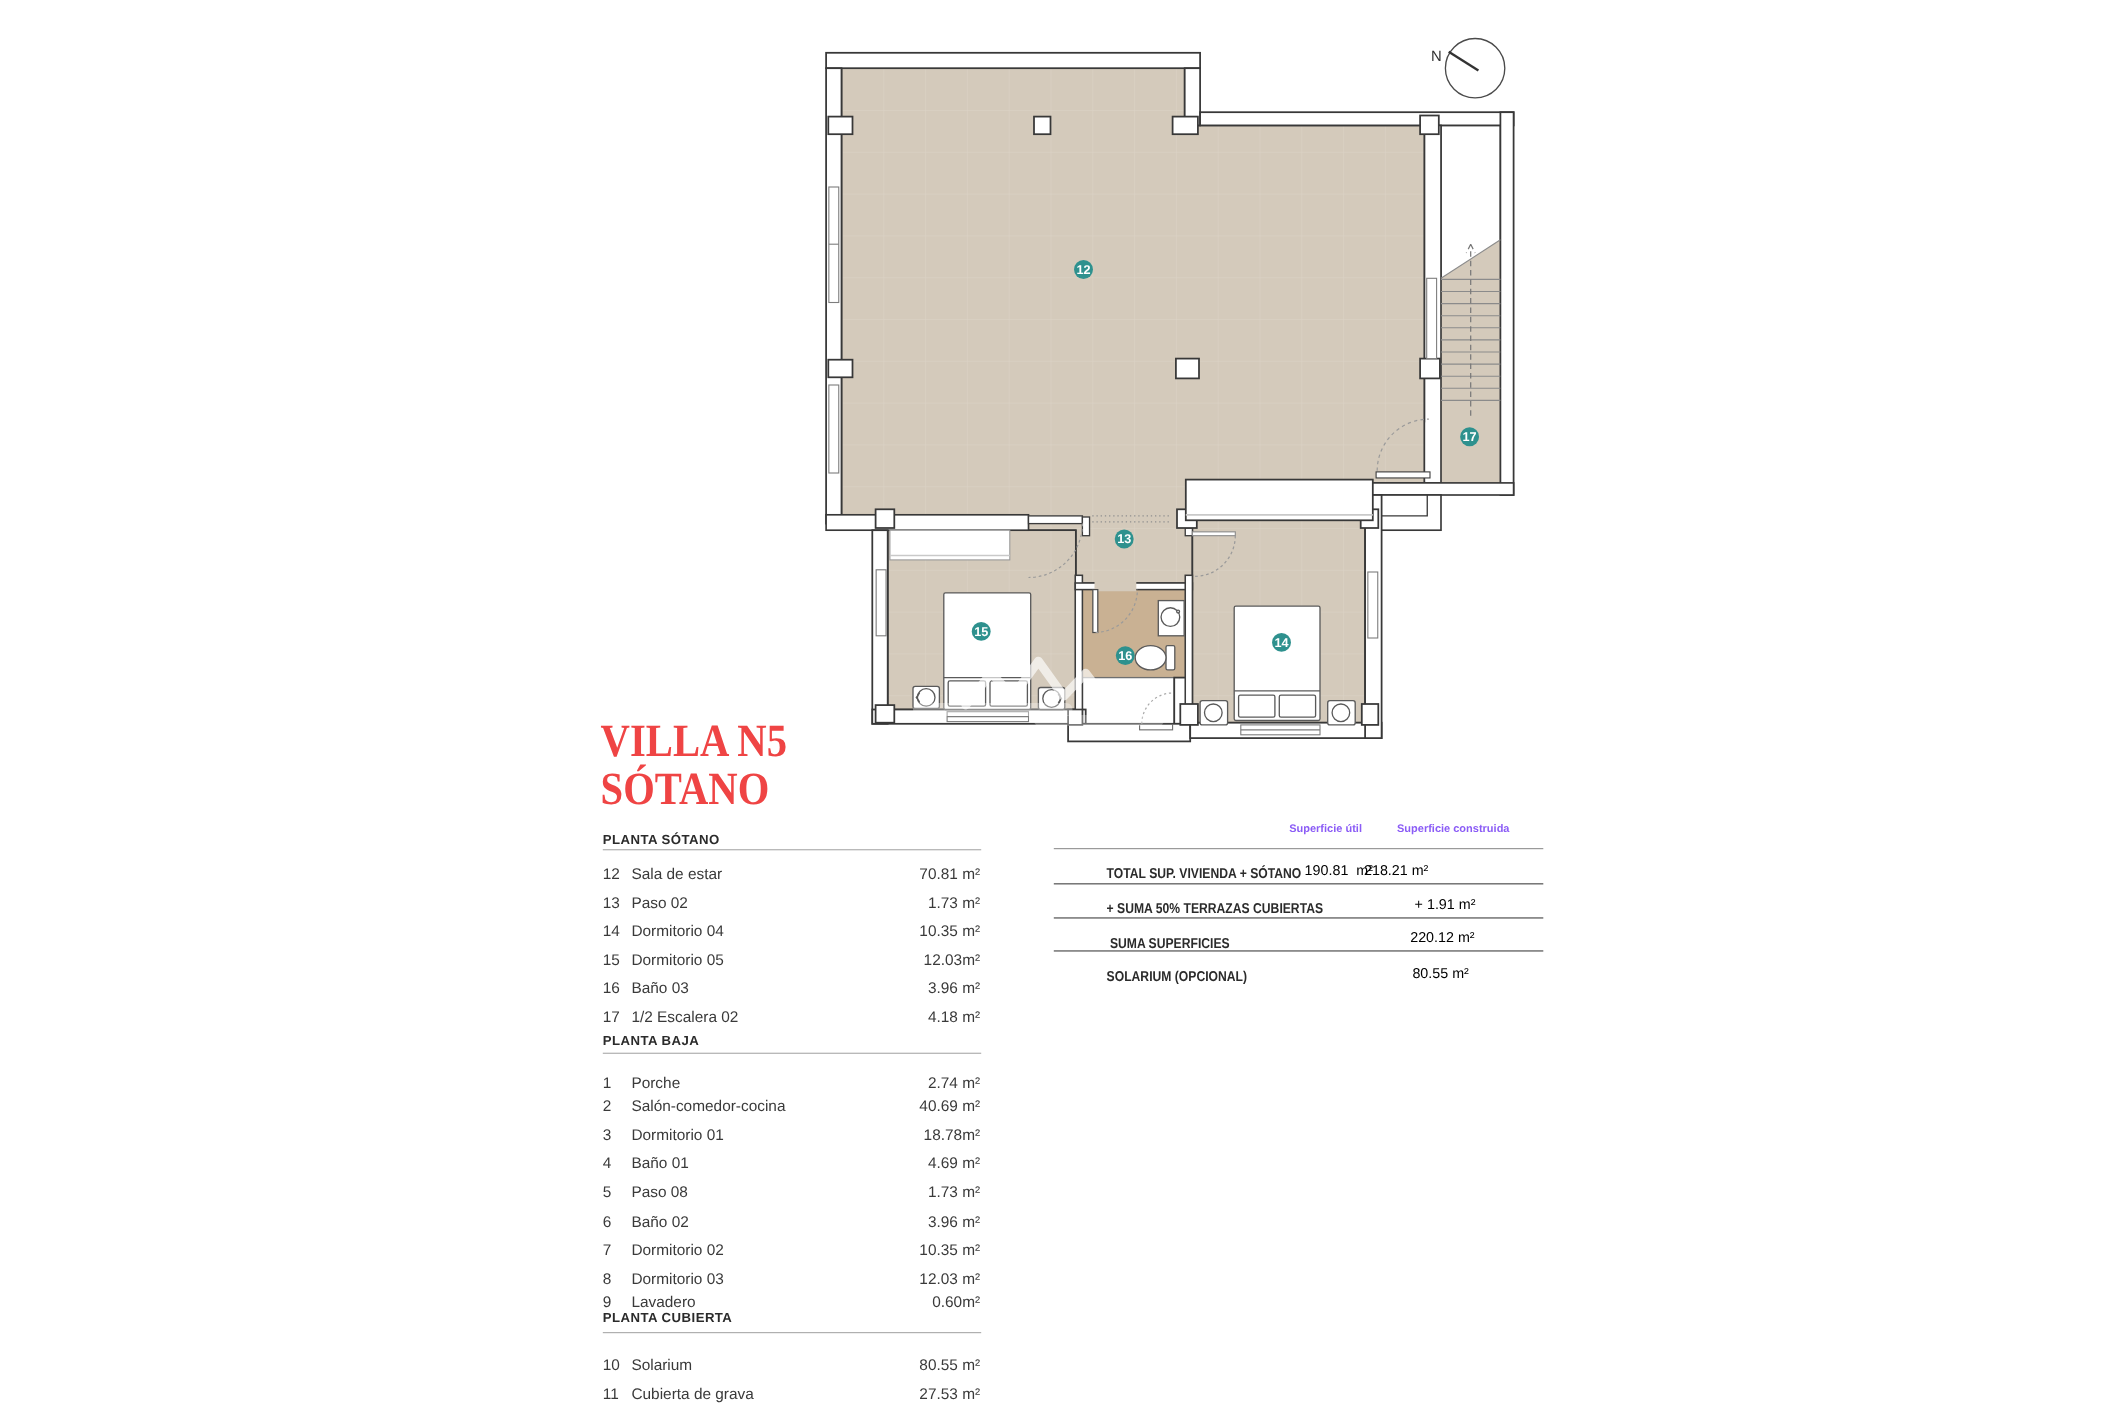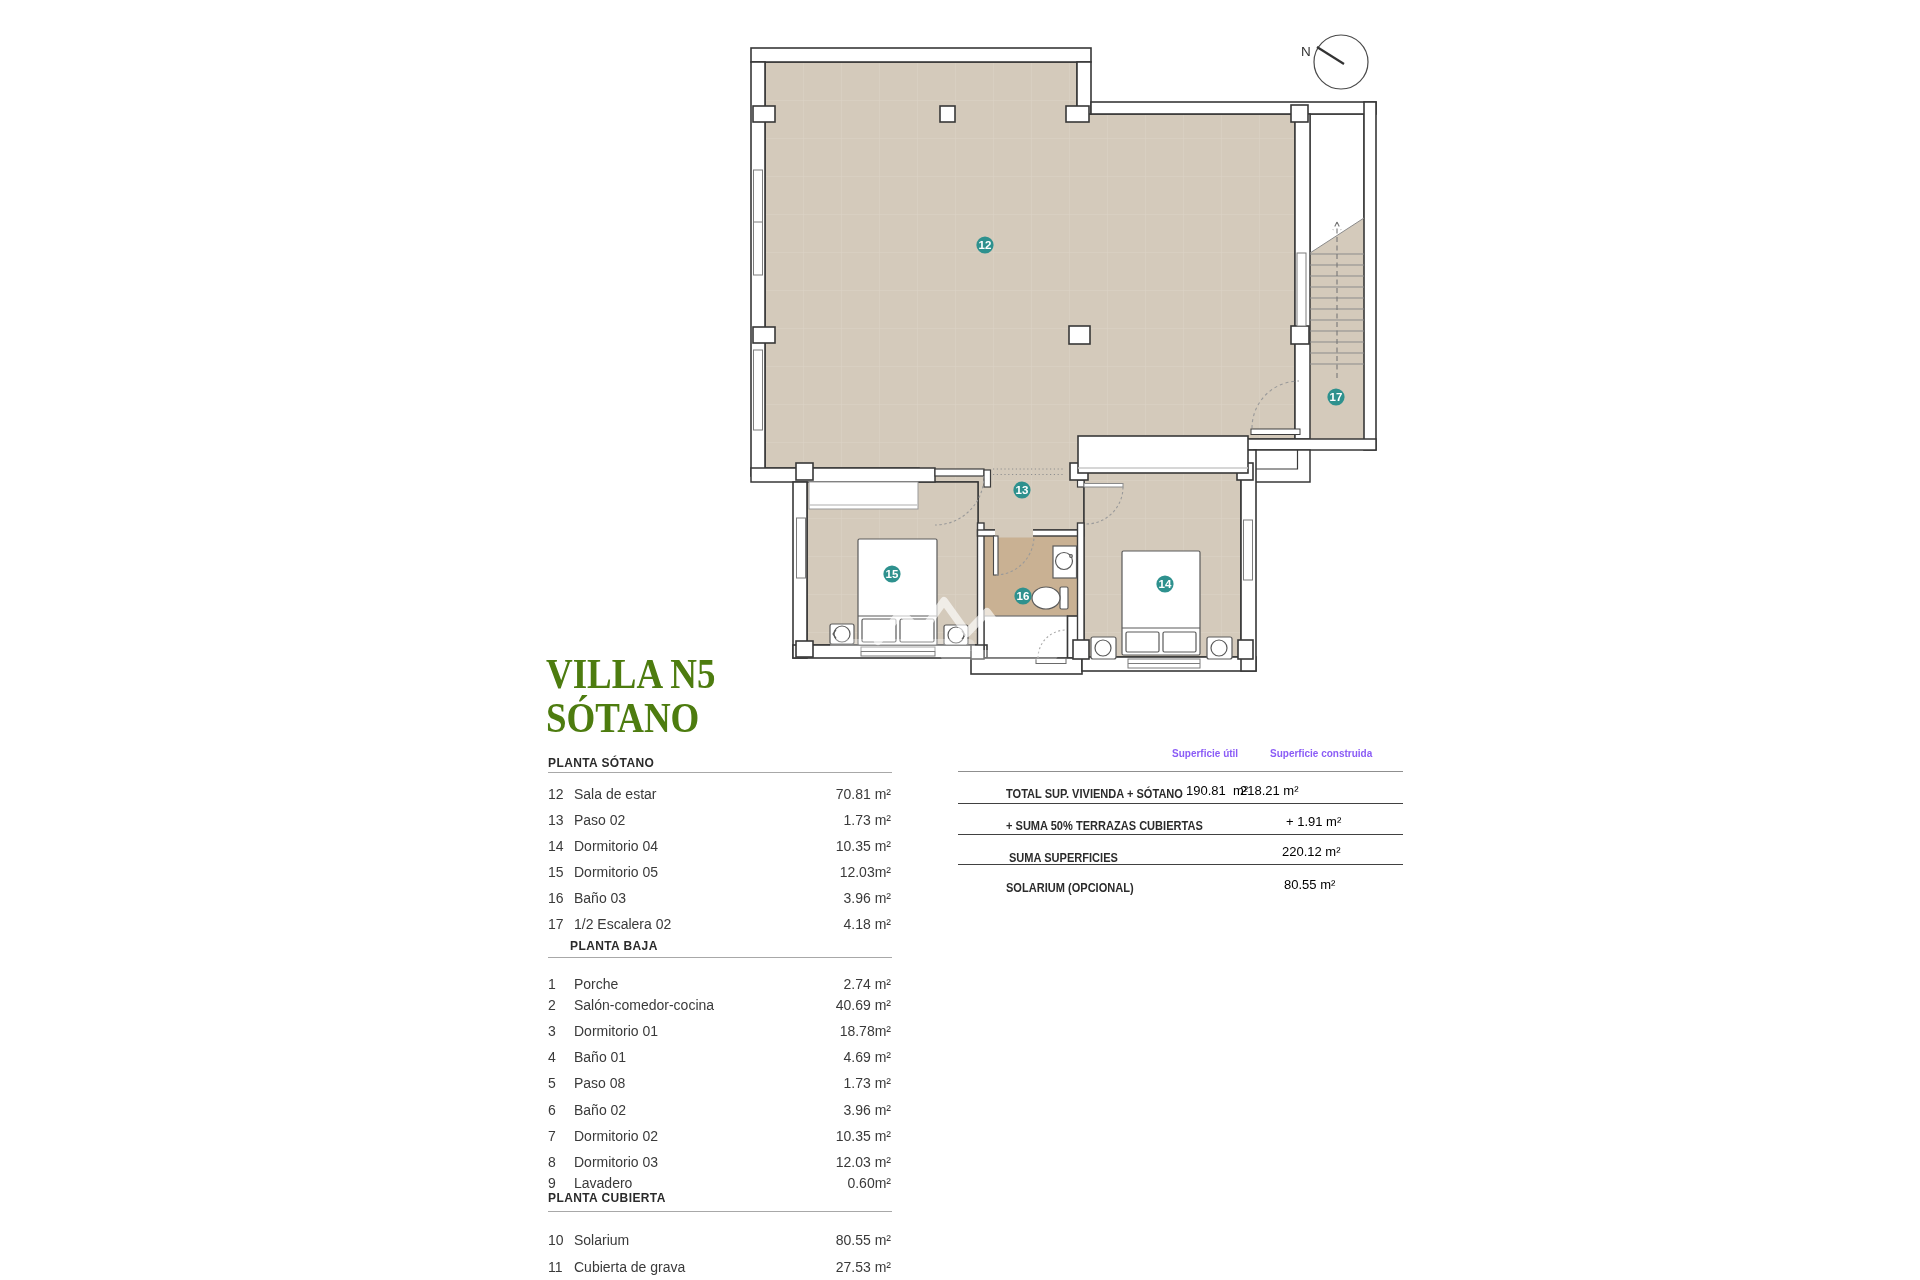--- a/index.html
+++ b/index.html
@@ -1,19 +1,19 @@
 <!DOCTYPE html>
 <html><head>
 <meta charset="utf-8">
 <style>
   html,body{margin:0;padding:0;background:#ffffff;width:1920px;height:1280px;overflow:hidden;}
   body{font-family:"Liberation Sans", sans-serif;position:relative;}
   #plan{position:absolute;left:0;top:0;}
   .title{position:absolute;left:546px;top:652px;font-family:"Liberation Serif", serif;font-weight:bold;
-         font-size:42px;line-height:44px;color:#4d7c0f;letter-spacing:0px;}
+         font-size:42px;line-height:44px;color:#ef4444;letter-spacing:0px;}
   .title span{display:inline-block;transform:scaleX(.88);transform-origin:left;white-space:nowrap;}
   .lhead{position:absolute;left:548px;font-weight:bold;font-size:12px;letter-spacing:.4px;color:#2b2b2b;}
   .rule{position:absolute;height:1px;background:#a8a8a8;}
   .druled{position:absolute;height:1.3px;background:#414141;}
   .lrow{position:absolute;left:548px;width:343px;height:20px;font-size:14px;color:#3a3a3a;}
   .lrow .n{position:absolute;left:0;}
   .lrow .t{position:absolute;left:26px;}
   .lrow .v{position:absolute;right:0;}
   .rhead{position:absolute;font-weight:bold;font-size:10px;color:#8b5cf6;}
   .rlab{position:absolute;left:958px;font-weight:bold;font-size:13px;color:#2b2b2b;white-space:nowrap;margin-left:48px;}
@@ -304,21 +304,21 @@
     <span class="n">16</span>
     <span class="t">Baño 03</span>
     <span class="v">3.96 m²</span>
   </div>
 <div class="lrow" style="top:916px;">
     <span class="n">17</span>
     <span class="t">1/2 Escalera 02</span>
     <span class="v">4.18 m²</span>
   </div>
 
-<div class="lhead" style="top:939px;margin-left:22px;">PLANTA BAJA</div>
+<div class="lhead" style="top:939px;">PLANTA BAJA</div>
 <div class="rule" style="left:548px;top:957px;width:344px;"></div>
 
 <div class="lrow" style="top:976px;">
     <span class="n">1</span>
     <span class="t">Porche</span>
     <span class="v">2.74 m²</span>
   </div>
 <div class="lrow" style="top:997px;">
     <span class="n">2</span>
     <span class="t">Salón-comedor-cocina</span>

